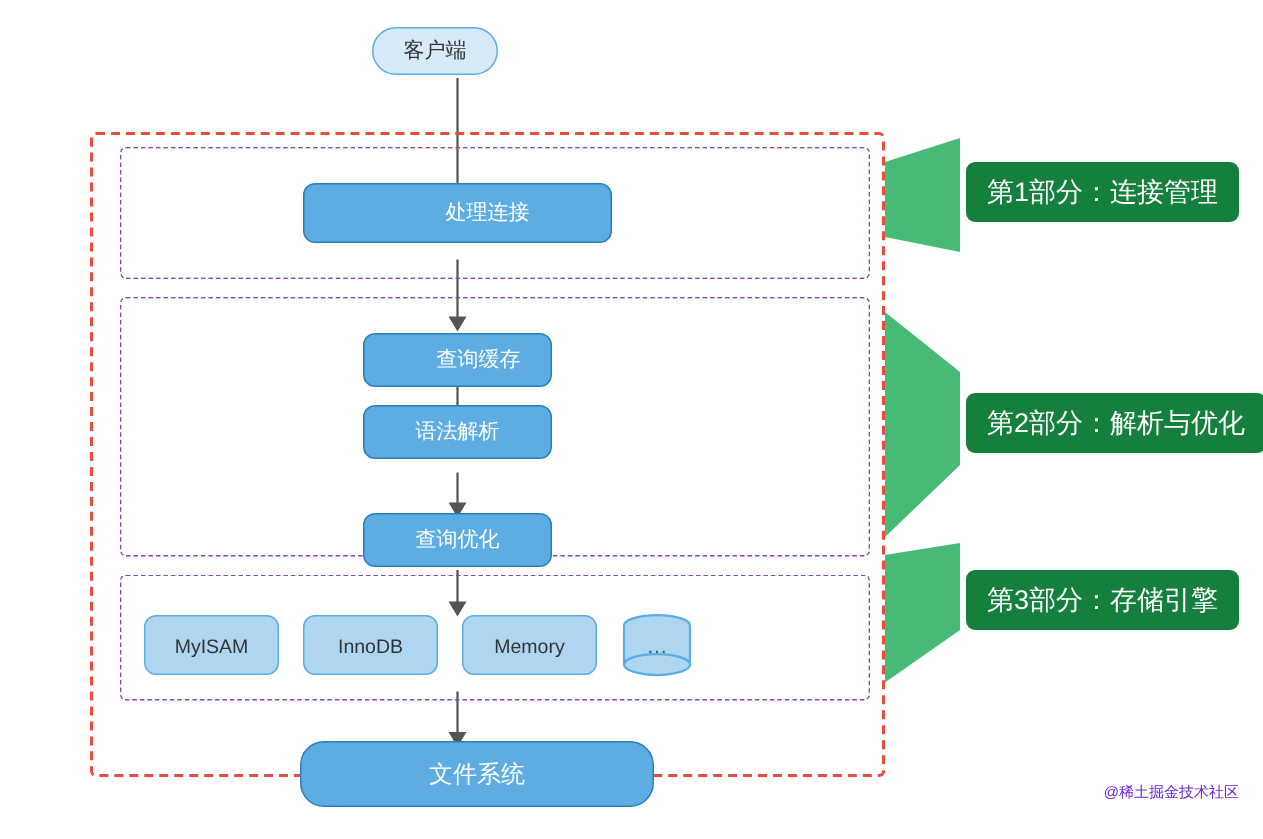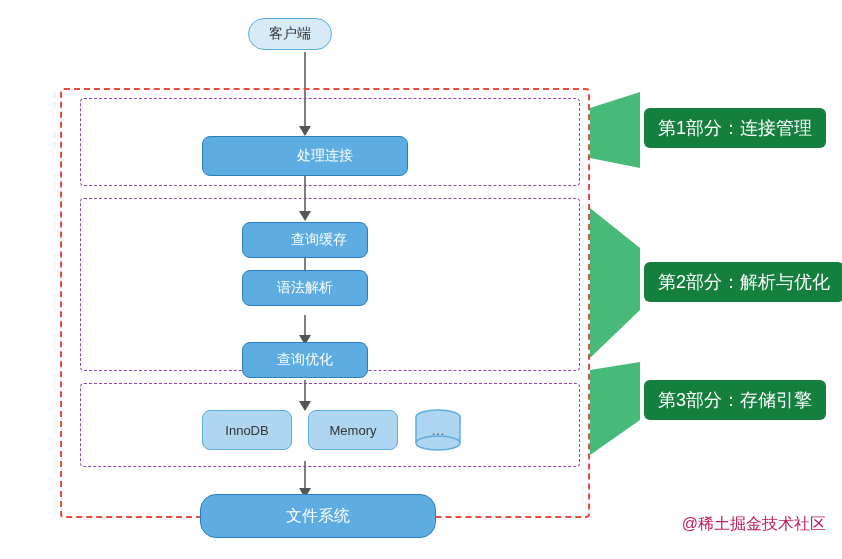--- a/index.html
+++ b/index.html
@@ -111,22 +111,22 @@
       top: 0; left: 0;
       width: 842px;
       height: 559px;
       pointer-events: none;
     }
 
     .watermark {
       position: absolute;
       bottom: 14px;
       right: 16px;
-      font-size: 16px;
-      color: #be185d;
+      font-size: 10px;
+      color: #6d28d9;
       text-align: center;
     }
   </style>
 </head>
 <body>
 
 <div class="diagram-container">
 
   <svg class="svg-overlay">
 
@@ -160,36 +160,39 @@
   <div class="section-box" style="top:98px; left:80px; width:500px; height:88px;"></div>
 
   <div class="section-box" style="top:198px; left:80px; width:500px; height:173px;"></div>
 
   <div class="section-box" style="top:383px; left:80px; width:500px; height:84px;"></div>
 
   <div class="client-node" style="left:248px; transform:none; top:18px;">
     <span>客户端</span>
   </div>
 
-  <div class="blue-node" style="left:202px; top:136px; width:206px; height:40px;padding-left:40px;">
+  <div class="blue-node" style="left:202px; top:122px; width:206px; height:40px;padding-left:40px;">
     <span>处理连接</span>
   </div>
 
   <div class="blue-node" style="left:242px; top:222px; width:126px; height:36px;padding-left:28px;">
     <span>查询缓存</span>
   </div>
 
   <div class="blue-node" style="left:242px; top:270px; width:126px; height:36px;">
     <span>语法解析</span>
   </div>
 
   <div class="blue-node" style="left:242px; top:342px; width:126px; height:36px;">
     <span>查询优化</span>
   </div>
 
+  <div class="engine-node" style="left:96px; top:410px; width:90px; height:40px;">
+    <span>MyISAM</span>
+  </div>
 
   <div class="engine-node" style="left:202px; top:410px; width:90px; height:40px;">
     <span>InnoDB</span>
   </div>
 
   <div class="engine-node" style="left:308px; top:410px; width:90px; height:40px;">
     <span>Memory</span>
   </div>
 
   <div class="cylinder-node" style="left:410px; top:406px; width:56px; height:48px;">

